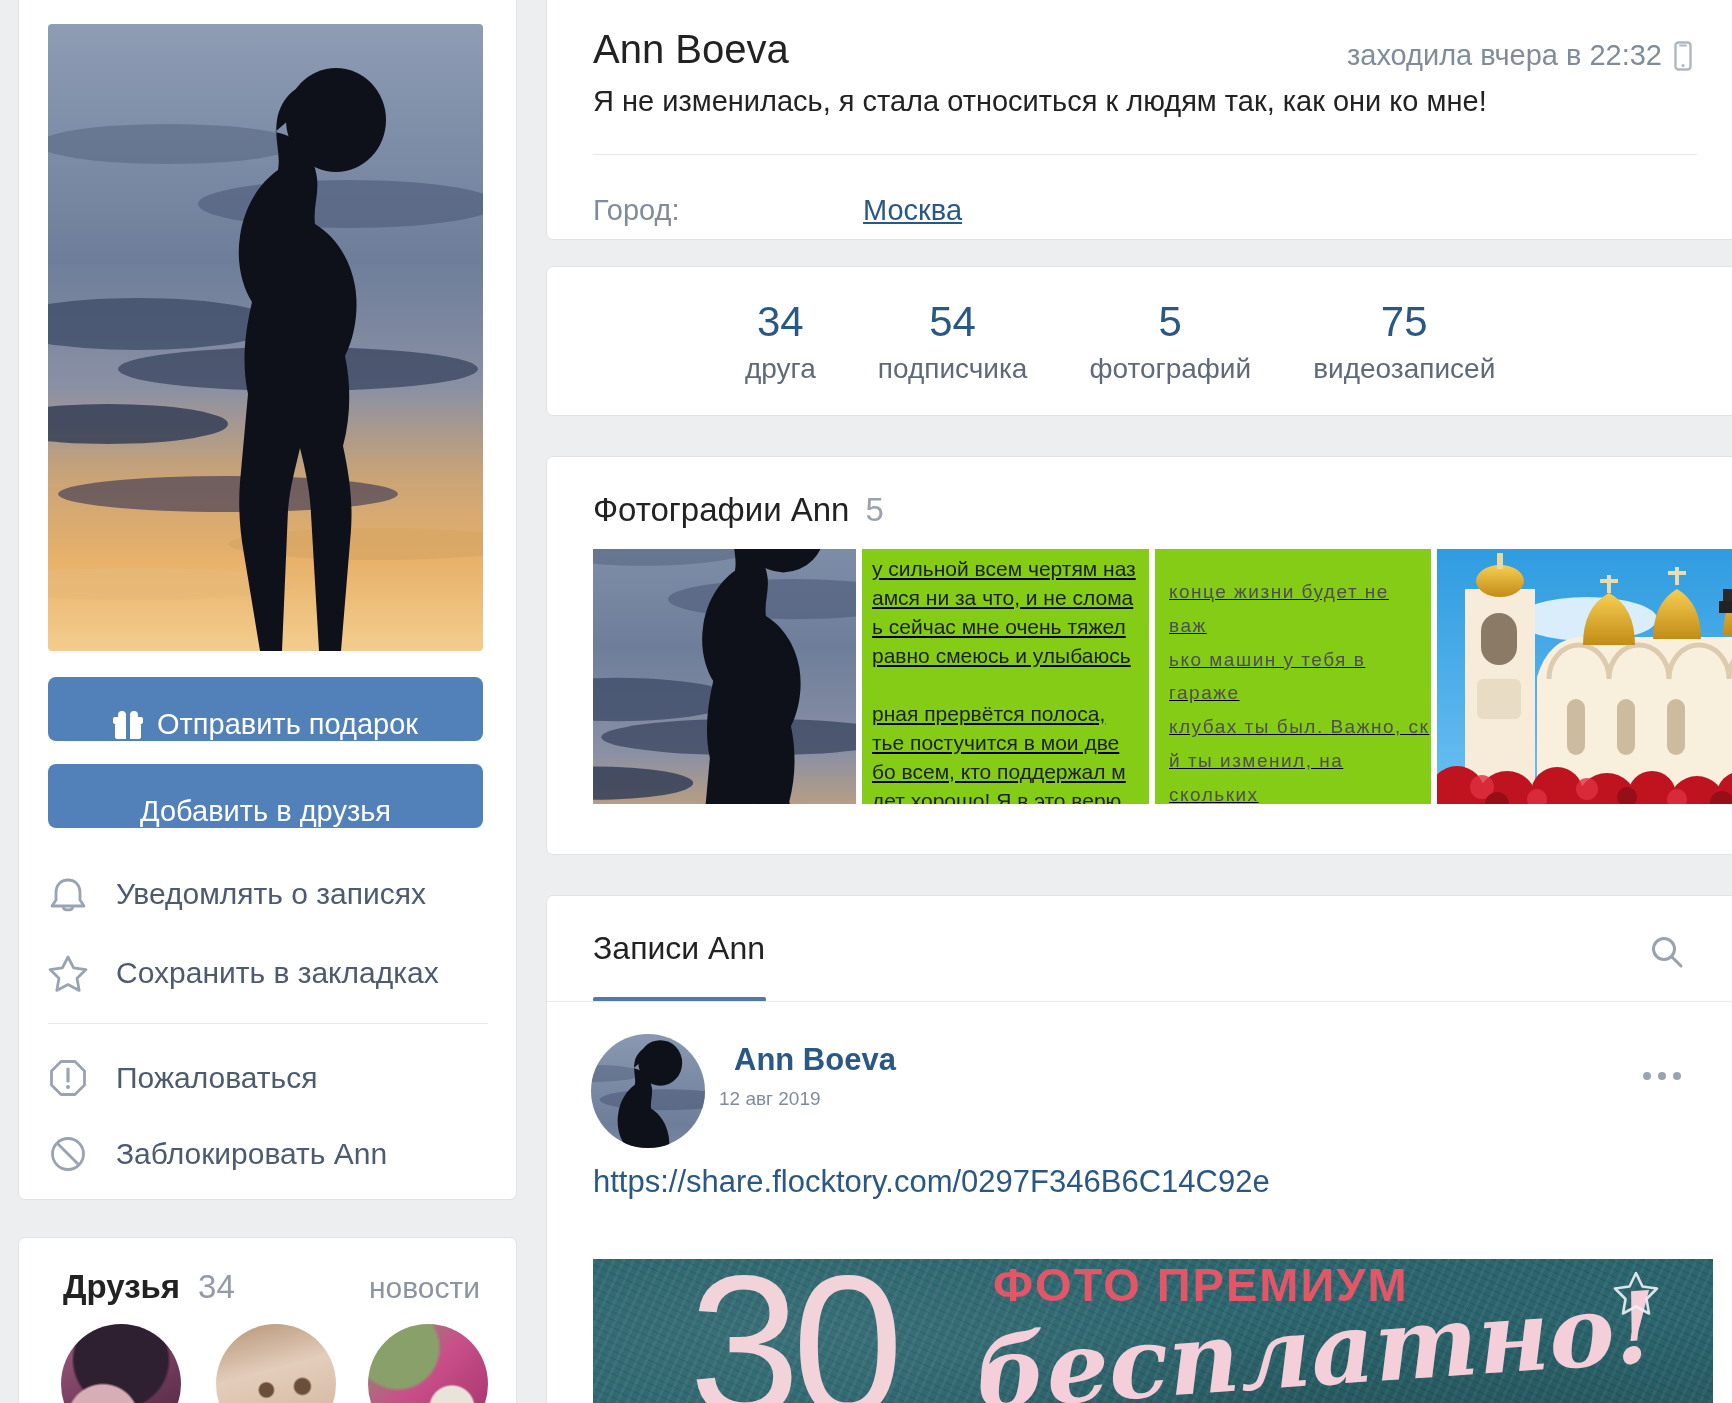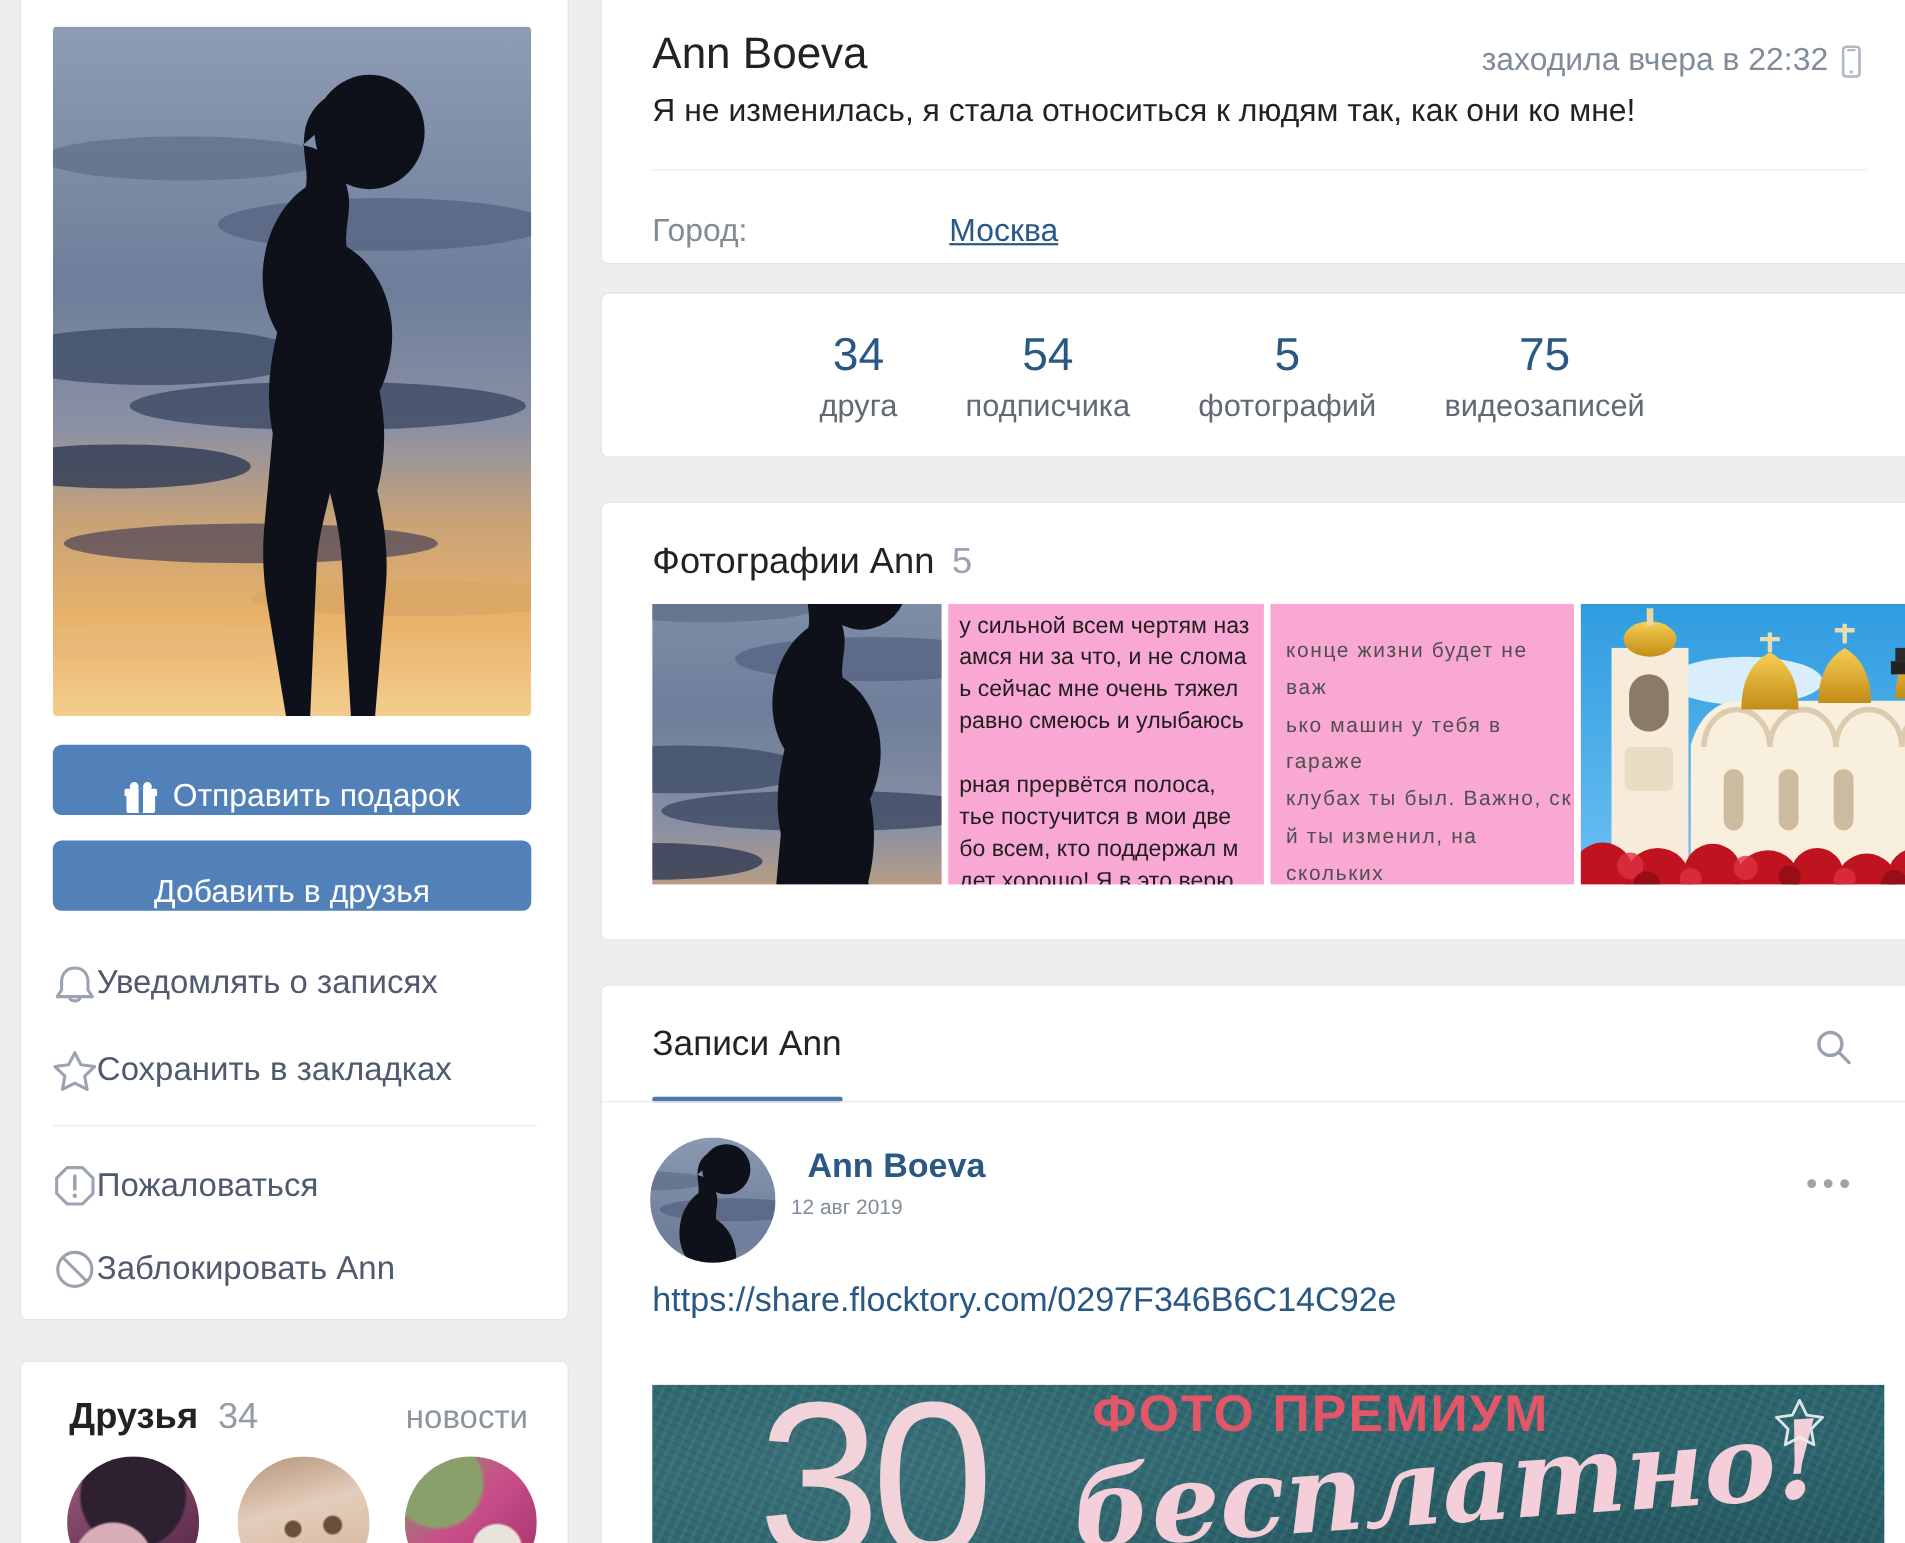--- a/index.html
+++ b/index.html
@@ -8,21 +8,21 @@
   .card{position:absolute;background:#fff;border:1px solid #e0e2e6;border-radius:7px;box-sizing:border-box;}
   .divider{position:absolute;height:1px;background:#e7e8ec;}
 
   
   #profile-card{left:18px;top:-8px;width:499px;height:1208px;}
   #profile-photo{position:absolute;left:29px;top:31px;width:435px;height:627px;border-radius:4px;overflow:hidden;cursor:pointer;}
   .btn{position:absolute;left:29px;width:435px;height:64px;border-radius:8px;background:#5181b8;color:#fff;
        display:flex;align-items:flex-end;justify-content:center;font-size:29px;font-weight:500;cursor:pointer;gap:14px;}
   #btn-gift{top:684px;}
   #btn-addfriend{top:771px;}
-  .side-item{position:absolute;left:29px;width:440px;height:46px;display:flex;align-items:center;cursor:pointer;text-align:center;}
+  .side-item{position:absolute;left:29px;width:440px;height:46px;display:flex;align-items:center;gap:28px;cursor:pointer;text-align:center;}
   .side-item .lbl{font-size:30px;color:#4e5a6d;}
   .side-icon{width:40px;height:40px;flex:0 0 40px;}
   #item-notify{top:878px;}
   #item-bookmark{top:957px;}
   #menu-divider{left:29px;top:1030px;width:440px;}
   #item-report{top:1062px;}
   #item-block{top:1138px;}
 
   #friends-card{left:18px;top:1237px;width:499px;height:220px;}
   #friends-head{position:absolute;left:44px;top:30px;right:36px;display:flex;align-items:baseline;}
@@ -58,21 +58,21 @@
   #counters{position:absolute;left:198px;top:32px;display:flex;gap:62px;}
   .counter{display:flex;flex-direction:column;align-items:center;cursor:pointer;}
   .counter .num{font-size:42px;color:#2a5885;line-height:1.1;}
   .counter .cap{font-size:28px;color:#5f6a76;margin-top:8px;}
 
   #photos-card{left:546px;top:456px;width:1196px;height:399px;}
   #photos-head{position:absolute;left:46px;top:34px;display:flex;align-items:baseline;cursor:pointer;}
   #photos-title{font-size:33px;color:#222;}
   #photos-count{font-size:33px;color:#99a2ad;margin-left:16px;}
   #photos-row{position:absolute;left:46px;top:92px;height:255px;display:flex;gap:6px;}
-  .thumb{height:255px;overflow:hidden;cursor:pointer;flex:0 0 auto;background:#f9a8d4;}
+  .thumb{height:255px;overflow:hidden;cursor:pointer;flex:0 0 auto;background:#84cc16;text-decoration:underline;}
   #thumb-1{width:263px;}
   #thumb-2{width:287px;padding:6px 0 0 10px;box-sizing:border-box;}
   #thumb-2 .ttext{font-size:21px;line-height:1.38;color:#1e1e1e;white-space:pre-line;}
   #thumb-3{width:276px;padding:26px 0 0 14px;box-sizing:border-box;}
   #thumb-3 .ttext{font-size:19px;line-height:1.78;color:#4f4f4f;letter-spacing:1.5px;white-space:pre-line;}
   #thumb-4{width:420px;}
 
   #posts-card{left:546px;top:895px;width:1196px;height:520px;border-radius:7px 7px 0 0;}
   #posts-title{position:absolute;left:46px;top:34px;font-size:32px;color:#222;cursor:pointer;}
   #posts-search{position:absolute;right:56px;top:38px;width:36px;height:36px;cursor:pointer;}

